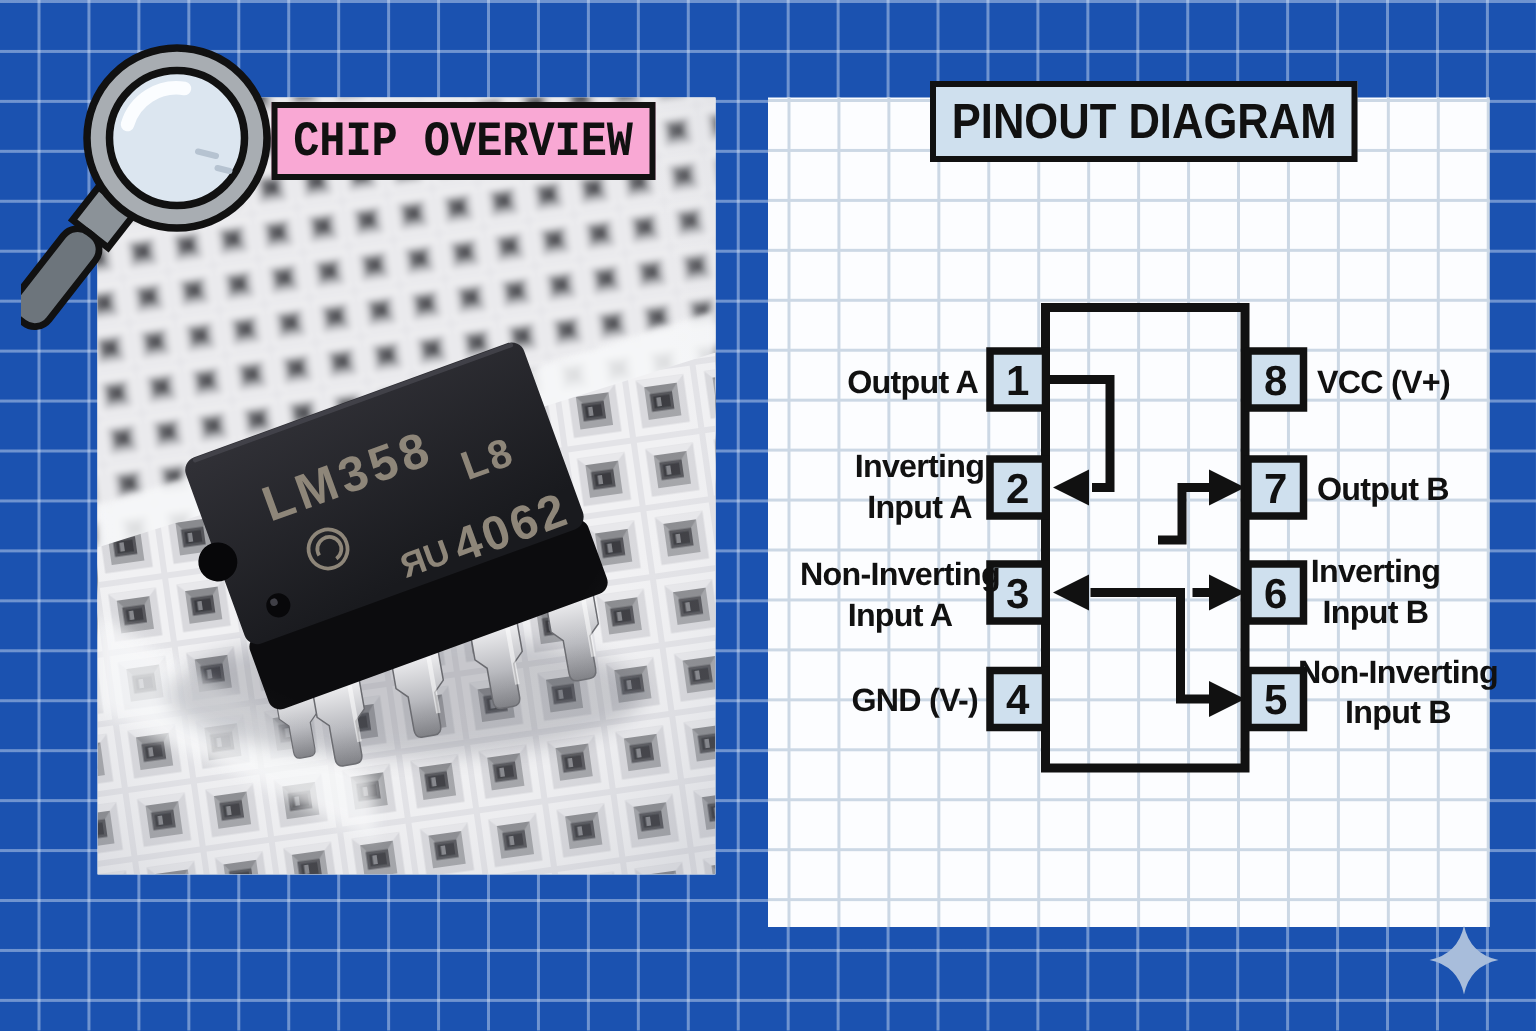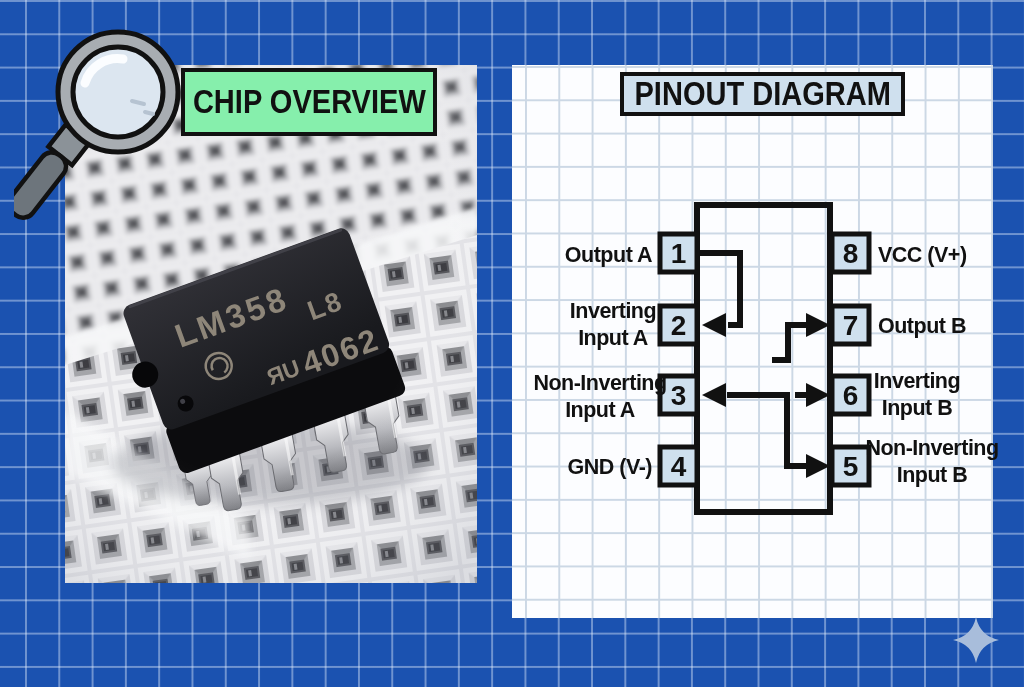--- a/index.html
+++ b/index.html
@@ -24,22 +24,22 @@
       linear-gradient(90deg, #ccd8e5 2px, transparent 2px);
     background-size:33.3px 33.3px, 33.3px 33.3px;
     background-position:0 1px, 13px 0;
   }
   .title-box{
     position:absolute;display:flex;align-items:center;justify-content:center;
     border:4px solid #111;box-sizing:border-box;color:#111;
     font-weight:bold;font-size:33px;z-index:3;
   }
   .title-box span{transform:scaleX(.88);white-space:nowrap;}
-  #chip-title{left:181px;top:68px;width:256px;height:68px;background:#86efac;}
-  #pinout-title{left:620px;top:72px;width:285px;height:44px;background:#cfe0ee;}
+  #chip-title{left:181px;top:68px;width:256px;height:52px;background:#f9a8d4;font-family:Liberation Mono, monospace;}
+  #pinout-title{left:620px;top:54px;width:285px;height:54px;background:#cfe0ee;}
   .magnifier{position:absolute;left:14px;top:16px;z-index:4;}
   .sparkle{position:absolute;left:952px;top:616px;z-index:2;}
   .pinout-svg{position:absolute;left:0;top:0;overflow:visible;}
   .pn{font-family:"Liberation Sans",sans-serif;font-weight:bold;font-size:28px;fill:#111;text-anchor:middle;}
   .pl{font-family:"Liberation Sans",sans-serif;font-weight:bold;font-size:21.5px;fill:#111;letter-spacing:-0.5px;}
   .end{text-anchor:end}.mid{text-anchor:middle}.start{text-anchor:start}
   .chip-mark{font-family:"Liberation Sans",sans-serif;font-weight:bold;fill:#8e8679;}
 </style>
 </head>
 <body>

